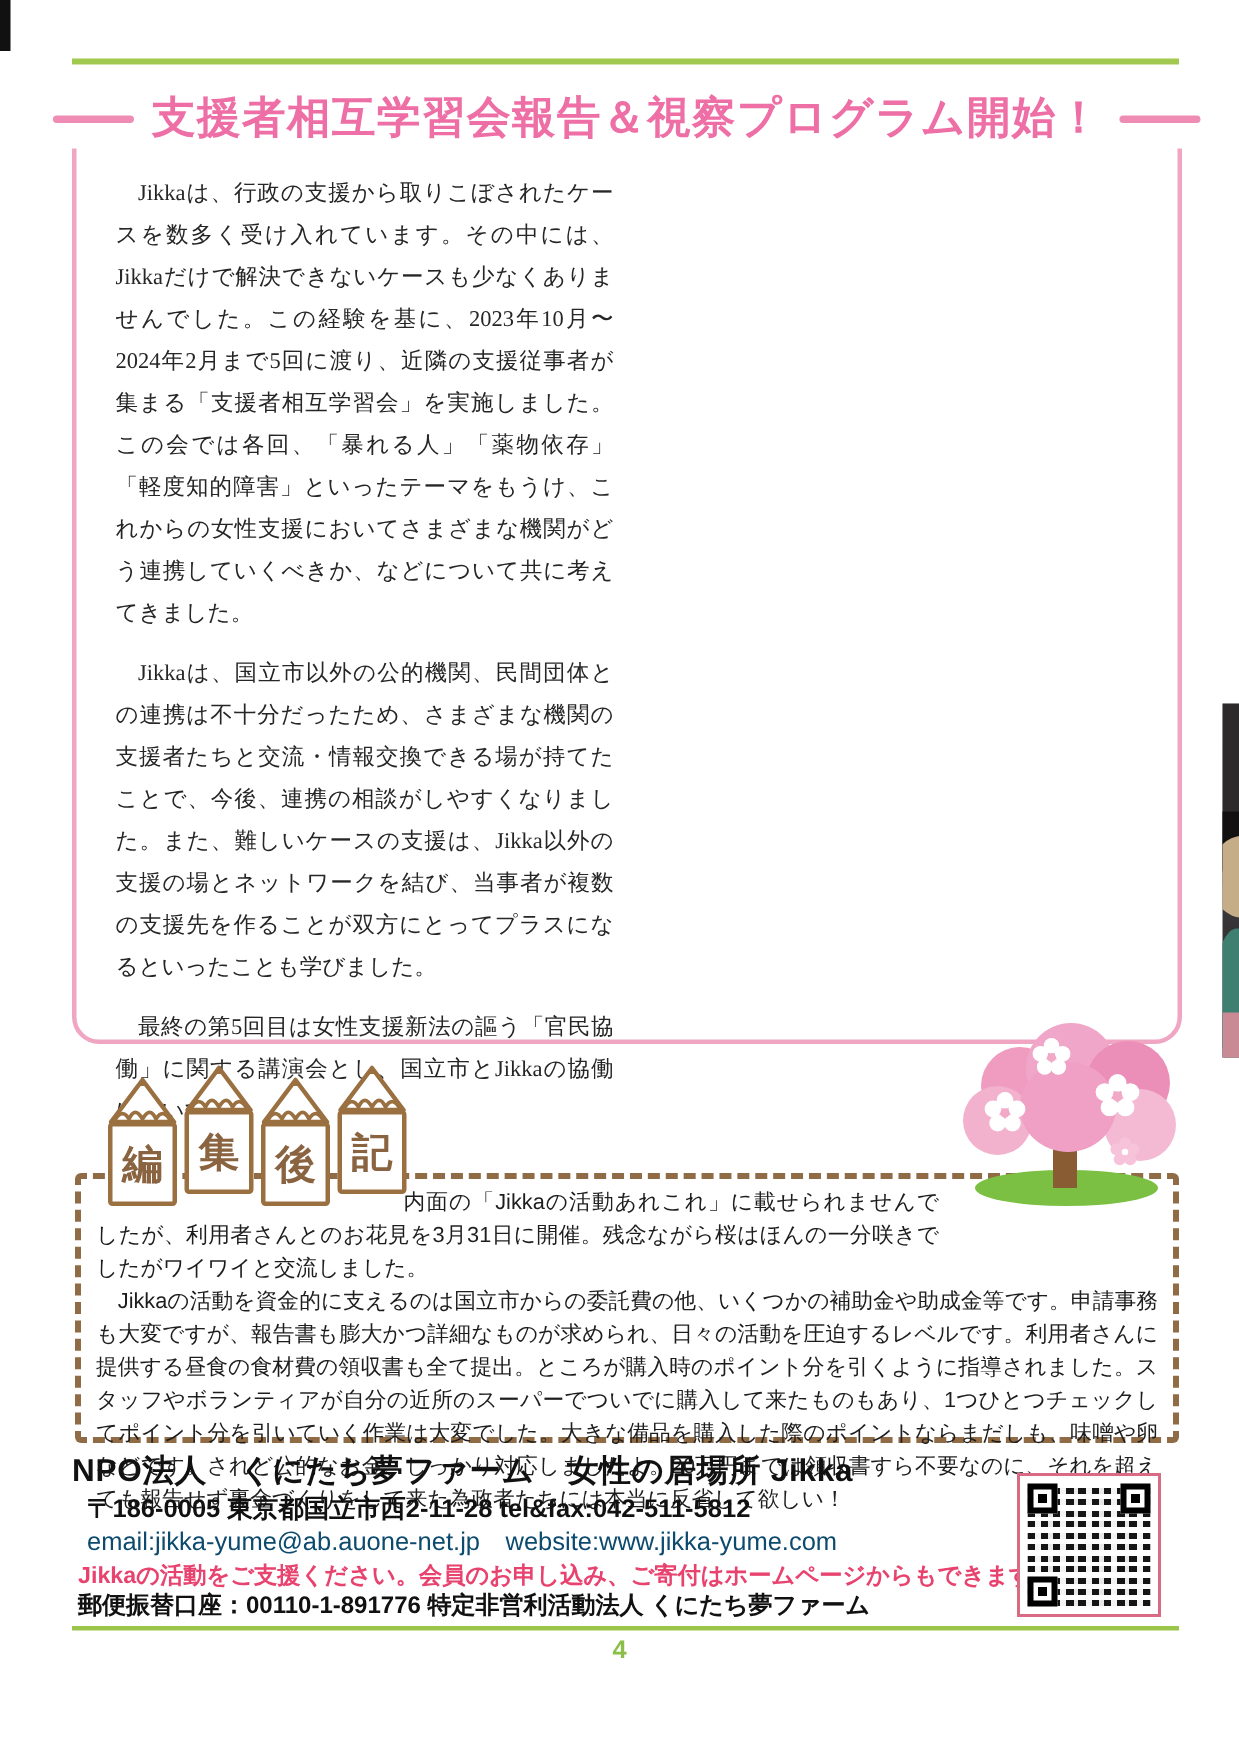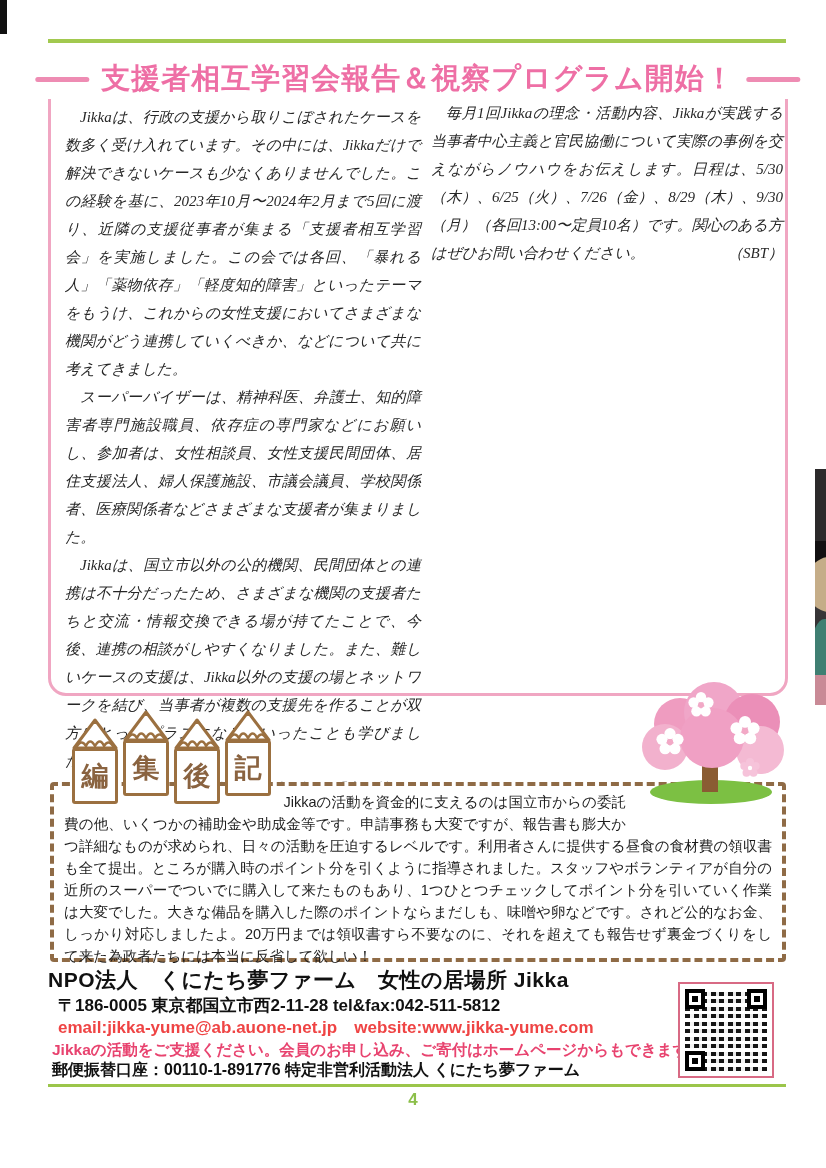--- a/index.html
+++ b/index.html
@@ -15,21 +15,21 @@
   
   .article-box{position:absolute;left:48px;top:78px;width:734px;height:612px;
                border:3px solid #f0a6c2;border-radius:18px;background:#fff;}
   .title-strip{position:absolute;top:-22px;left:50%;transform:translateX(-50%);
                display:flex;align-items:center;gap:12px;background:#fff;padding:0 8px;white-space:nowrap;}
   .title-dash{width:54px;height:5px;background:#ee8cb3;border-radius:3px;flex:none;}
   .article-title{margin:0;font-size:29px;font-weight:900;letter-spacing:1px;color:#ee6fa5;
                  font-family:"DejaVu Sans","Liberation Sans",sans-serif;}
   .col{position:absolute;top:22px;font-family:"Liberation Serif","DejaVu Serif",serif;
        font-size:15px;line-height:28px;text-align:justify;color:#262626;}
-  .col p{margin:0;text-indent:1em;font-style:italic;}
+  .col p{margin:12px;text-indent:1em;}
   .col p.noind{text-indent:0;}
   .col.left{left:14px;width:356px;}
   .col.right{left:380px;width:352px;top:18px;}
   .attrib{float:right;}
 
   
   .photo{position:absolute;left:384px;top:370px;width:347px;height:236px;margin:0;
          background:linear-gradient(180deg,#5b585c 0%,#403d40 45%,#232122 100%);overflow:hidden;}
   .photo i{position:absolute;display:block;}
 
@@ -53,21 +53,21 @@
 
   .tree{position:absolute;left:636px;top:680px;width:152px;height:124px;z-index:3;}
   .tree i{position:absolute;display:block;border-radius:50%;}
   .tree .trunk,.tree .branch{border-radius:3px;background:#8a5c33;}
   .tree svg{position:absolute;}
 
   
   .f-org{position:absolute;left:48px;top:966px;width:640px;text-align:left;
          font-size:21px;font-weight:800;letter-spacing:.5px;color:#111;}
   .f-addr{position:absolute;left:58px;top:994px;font-size:17px;font-weight:600;color:#111;}
-  .f-contact{position:absolute;left:58px;top:1016px;font-size:17px;font-weight:700;color:#ef4444;}
+  .f-contact{position:absolute;left:58px;top:1016px;font-size:17px;font-weight:400;color:#0c4a6e;}
   .f-support{position:absolute;left:52px;top:1040px;display:flex;align-items:center;gap:5px;
              font-size:15.5px;font-weight:700;color:#e8436f;}
   .arrow-bar{width:22px;height:6px;background:#e8436f;flex:none;}
   .arrow-head{width:0;height:0;border-top:9px solid transparent;border-bottom:9px solid transparent;
               border-left:13px solid #e8436f;flex:none;margin-left:-4px;}
   .f-postal{position:absolute;left:52px;top:1060px;font-size:16px;font-weight:700;color:#111;}
   .qr{position:absolute;left:678px;top:982px;width:82px;height:82px;background:#fff;
       border:2px solid #d86a84;padding:5px;}
   .qr-inner{position:relative;width:100%;height:100%;
       background:
@@ -91,27 +91,25 @@
 
   <section class="article-box">
     <div class="title-strip">
       <span class="title-dash"></span>
       <h1 class="article-title">支援者相互学習会報告＆視察プログラム開始！</h1>
       <span class="title-dash"></span>
     </div>
 
     <div class="col left">
       <p>Jikkaは、行政の支援から取りこぼされたケースを数多く受け入れています。その中には、Jikkaだけで解決できないケースも少なくありませんでした。この経験を基に、2023年10月〜2024年2月まで5回に渡り、近隣の支援従事者が集まる「支援者相互学習会」を実施しました。この会では各回、「暴れる人」「薬物依存」「軽度知的障害」といったテーマをもうけ、これからの女性支援においてさまざまな機関がどう連携していくべきか、などについて共に考えてきました。</p>
-      <p>スーパーバイザーは、精神科医、弁護士、知的障害者専門施設職員、依存症の専門家などにお願いし、参加者は、女性相談員、女性支援民間団体、居住支援法人、婦人保護施設、市議会議員、学校関係者、医療関係者などさまざまな支援者が集まりました。</p>
       <p>Jikkaは、国立市以外の公的機関、民間団体との連携は不十分だったため、さまざまな機関の支援者たちと交流・情報交換できる場が持てたことで、今後、連携の相談がしやすくなりました。また、難しいケースの支援は、Jikka以外の支援の場とネットワークを結び、当事者が複数の支援先を作ることが双方にとってプラスになるといったことも学びました。</p>
       <p>最終の第5回目は女性支援新法の謳う「官民協働」に関する講演会とし、国立市とJikkaの協働について</p>
     </div>
 
     <div class="col right">
-      <p><span>毎月1回Jikkaの理念・活動内容、Jikkaが実践する当事者中心主義と官民協働について実際の事例を交えながらノウハウをお伝えします。日程は、5/30（木）、6/25（火）、7/26（金）、8/29（木）、9/30（月）（各回13:00〜定員10名）です。関心のある方はぜひお問い合わせください。</span><span class="attrib">（SBT）</span></p>
 
       <figure class="photo">
 
         <i style="left:0;top:0;width:40px;height:110px;background:#2c2a2b;"></i>
 
         <i style="left:0;top:96px;width:347px;height:26px;background:rgba(20,18,19,.55);"></i>
 
         <i style="left:-5px;top:72px;width:95px;height:40px;background:#121011;"></i>
 
         <i style="left:-8px;top:88px;width:50px;height:55px;background:#c5ad88;border-radius:45%;"></i>
@@ -216,20 +214,21 @@
           <circle cx="4.3" cy="8.1" r="4"></circle>
         </g>
         <circle cx="10" cy="10" r="2.2" fill="#fff"></circle>
       </svg>
   </div>
 
   <section class="ed-box">
     <div class="ed-text">
       <div class="spacer-l"></div>
       <div class="spacer-r"></div>
+      <p>内面の「Jikkaの活動あれこれ」に載せられませんでしたが、利用者さんとのお花見を3月31日に開催。残念ながら桜はほんの一分咲きでしたがワイワイと交流しました。</p>
       <p class="ind">Jikkaの活動を資金的に支えるのは国立市からの委託費の他、いくつかの補助金や助成金等です。申請事務も大変ですが、報告書も膨大かつ詳細なものが求められ、日々の活動を圧迫するレベルです。利用者さんに提供する昼食の食材費の領収書も全て提出。ところが購入時のポイント分を引くように指導されました。スタッフやボランティアが自分の近所のスーパーでついでに購入して来たものもあり、1つひとつチェックしてポイント分を引いていく作業は大変でした。大きな備品を購入した際のポイントならまだしも、味噌や卵などです。されど公的なお金、しっかり対応しましたよ。20万円までは領収書すら不要なのに、それを超えても報告せず裏金づくりをして来た為政者たちには本当に反省して欲しい！</p>
     </div>
   </section>
 
   <footer>
     <div class="f-org">NPO法人　くにたち夢ファーム　女性の居場所 Jikka</div>
     <div class="f-addr">〒186-0005 東京都国立市西2-11-28 tel&amp;fax:042-511-5812</div>
     <div class="f-contact">email:jikka-yume@ab.auone-net.jp　website:www.jikka-yume.com</div>
     <div class="f-support">
       <span>Jikkaの活動をご支援ください。会員のお申し込み、ご寄付はホームページからもできます</span>

